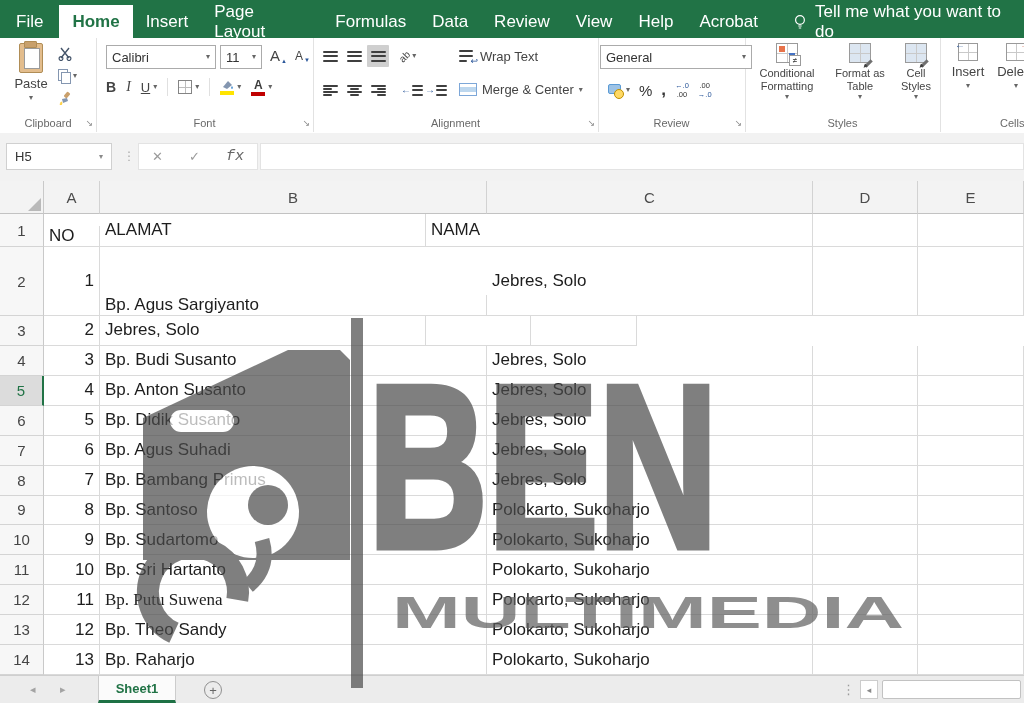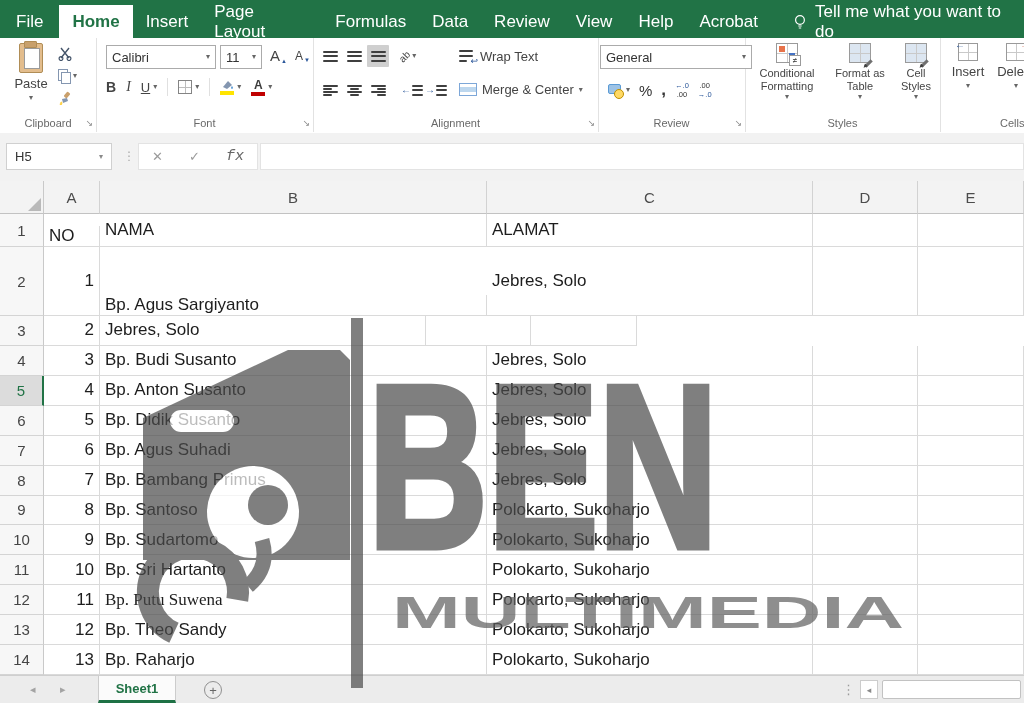--- a/index.html
+++ b/index.html
@@ -445,22 +445,22 @@
       <div class="colhead" style="width: 387px;">B</div>
       <div class="colhead" style="width: 326px;">C</div>
       <div class="colhead" style="width: 105px;">D</div>
       <div class="colhead" style="width: 106px;">E</div>
     </div>
   <div id="rows">
 
   <div class="grow">
         <div class="rowhdr">1</div>
         <div class="gcell" style="width: 56px; margin-top: 12px;">NO</div>
+        <div class="gcell" style="width: 326px;">ALAMAT</div>
         <div class="gcell" style="width: 387px;">NAMA</div>
-        <div class="gcell" style="width: 326px;">ALAMAT</div>
         <div class="gcell" style="width: 105px;"></div>
         <div class="gcell" style="width: 106px;"></div>
       </div>
       <div class="grow">
         <div class="rowhdr">2</div>
         <div class="gcell num" style="width: 56px;">1</div>
         <div class="gcell" style="width: 387px; margin-top: 48px;">Bp. Agus Sargiyanto</div>
         <div class="gcell" style="width: 326px;">Jebres, Solo</div>
         <div class="gcell" style="width: 105px;"></div>
         <div class="gcell" style="width: 106px;"></div>

